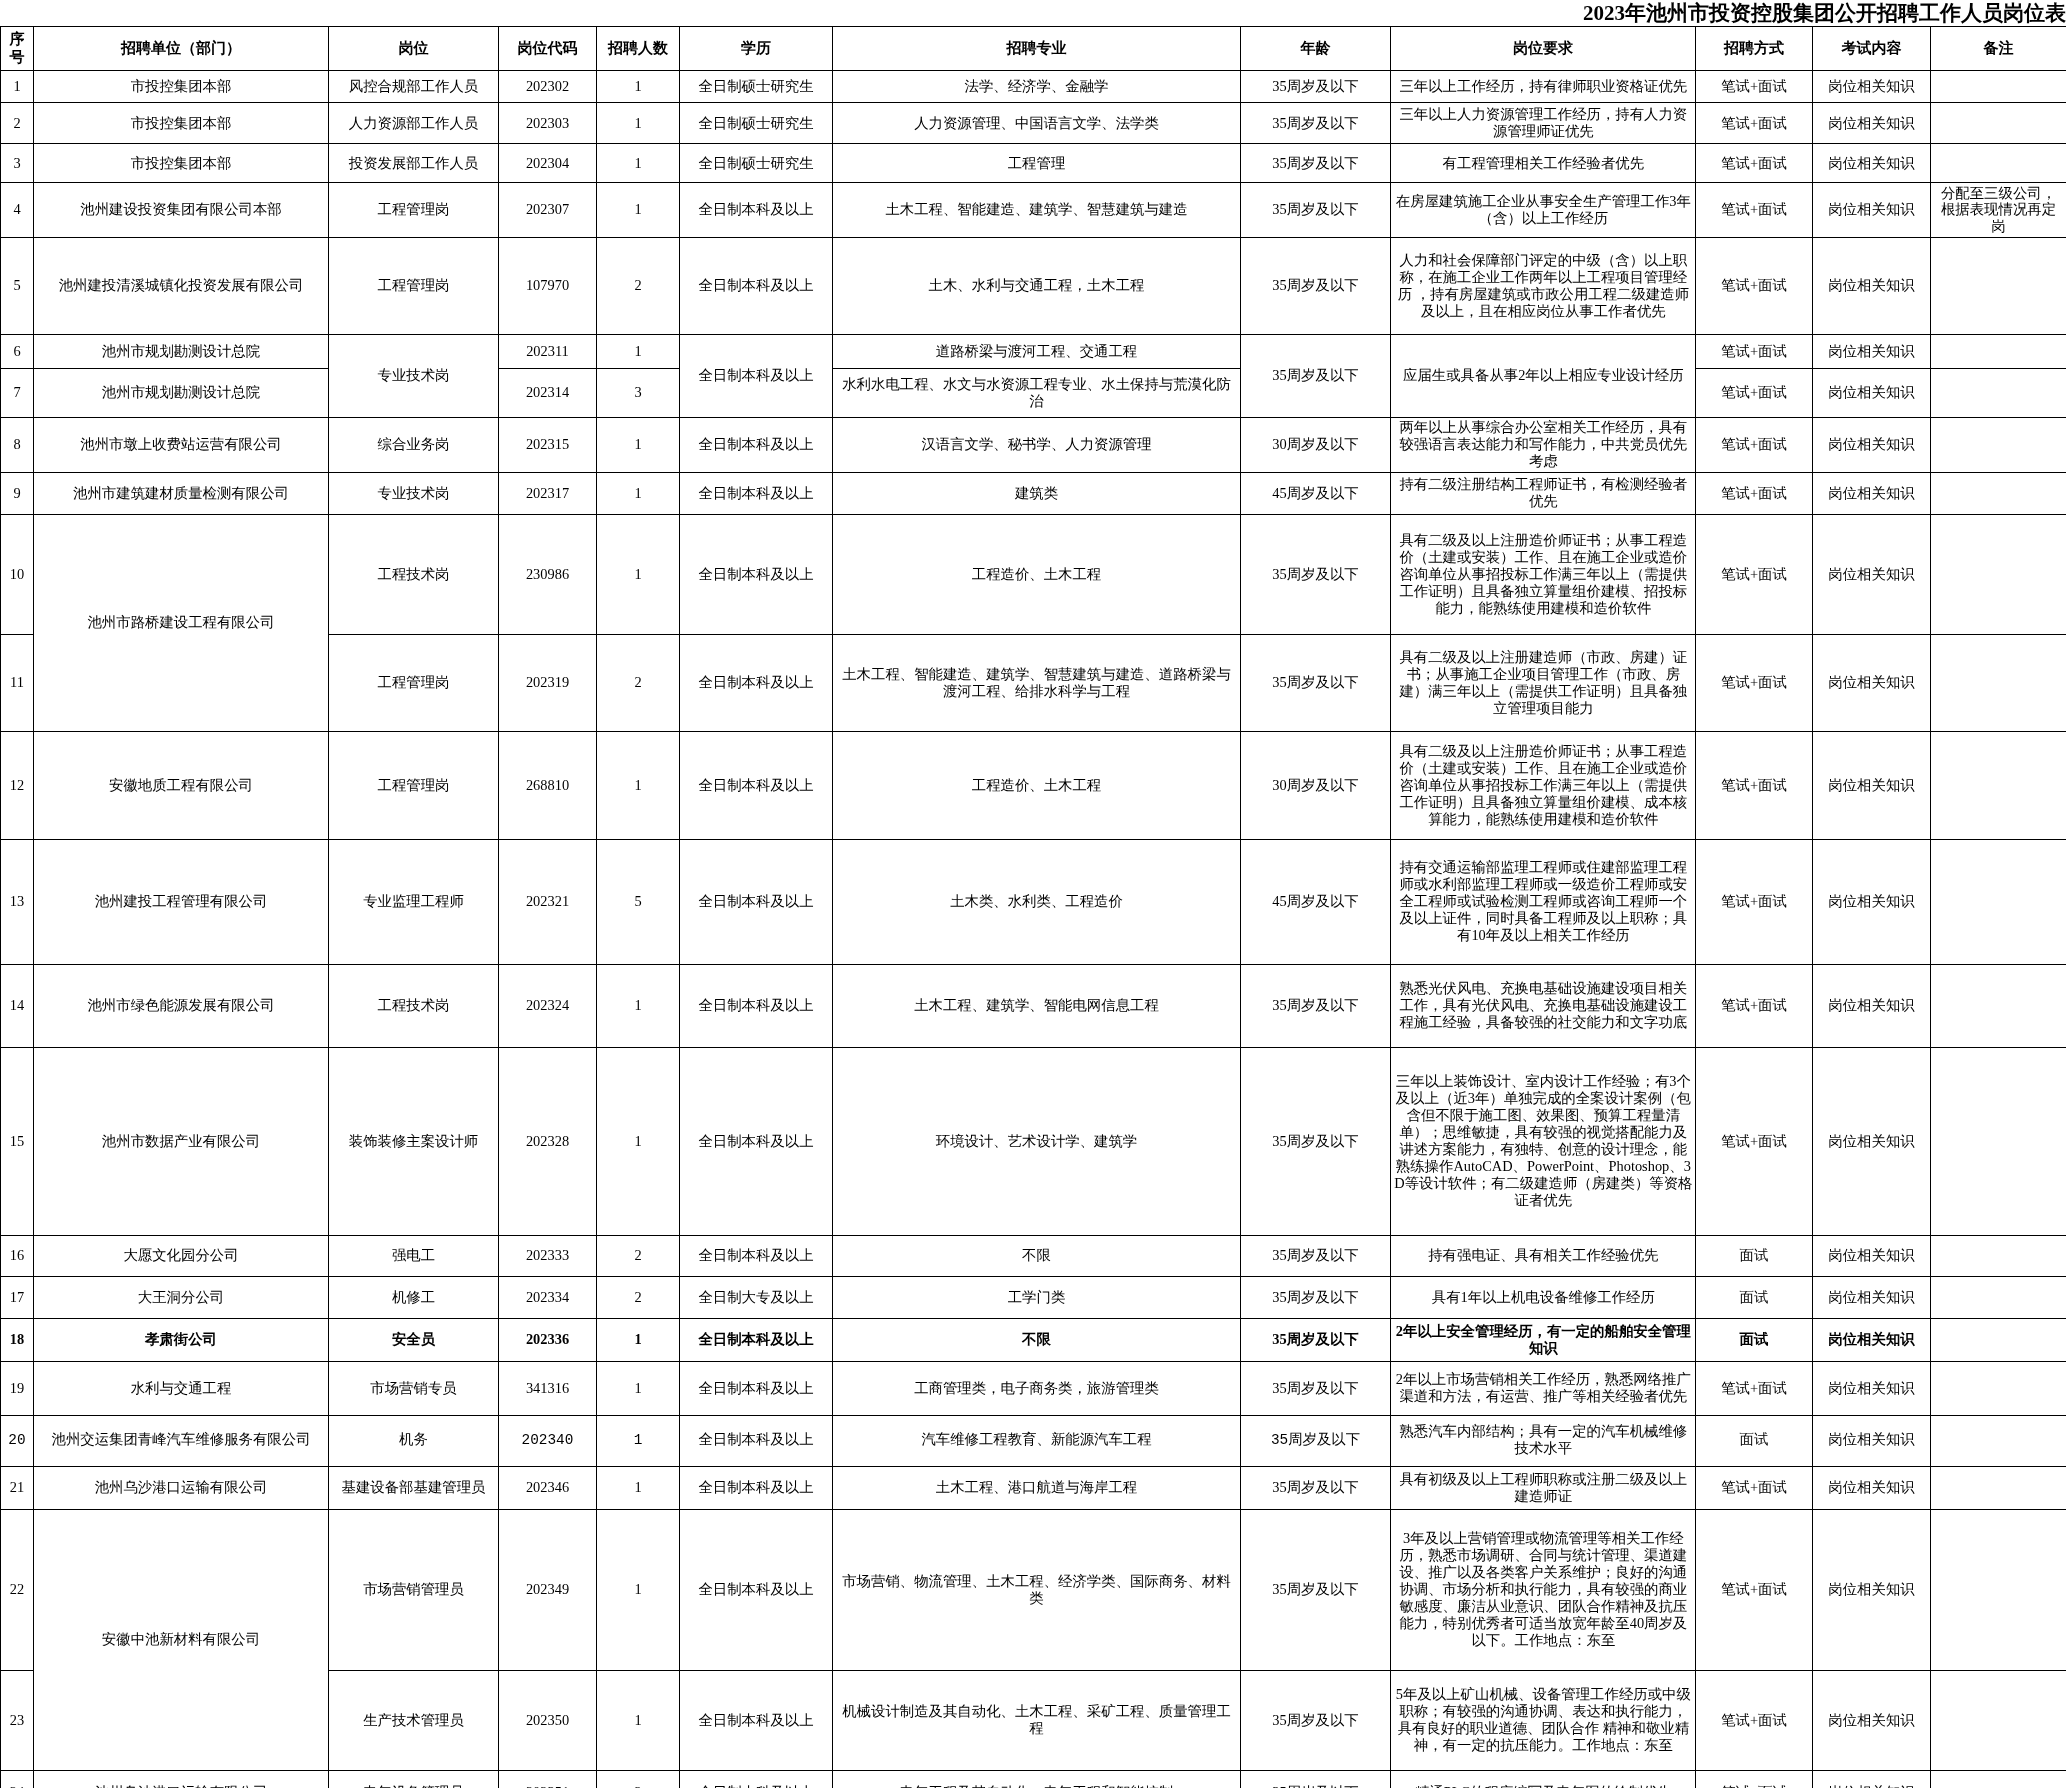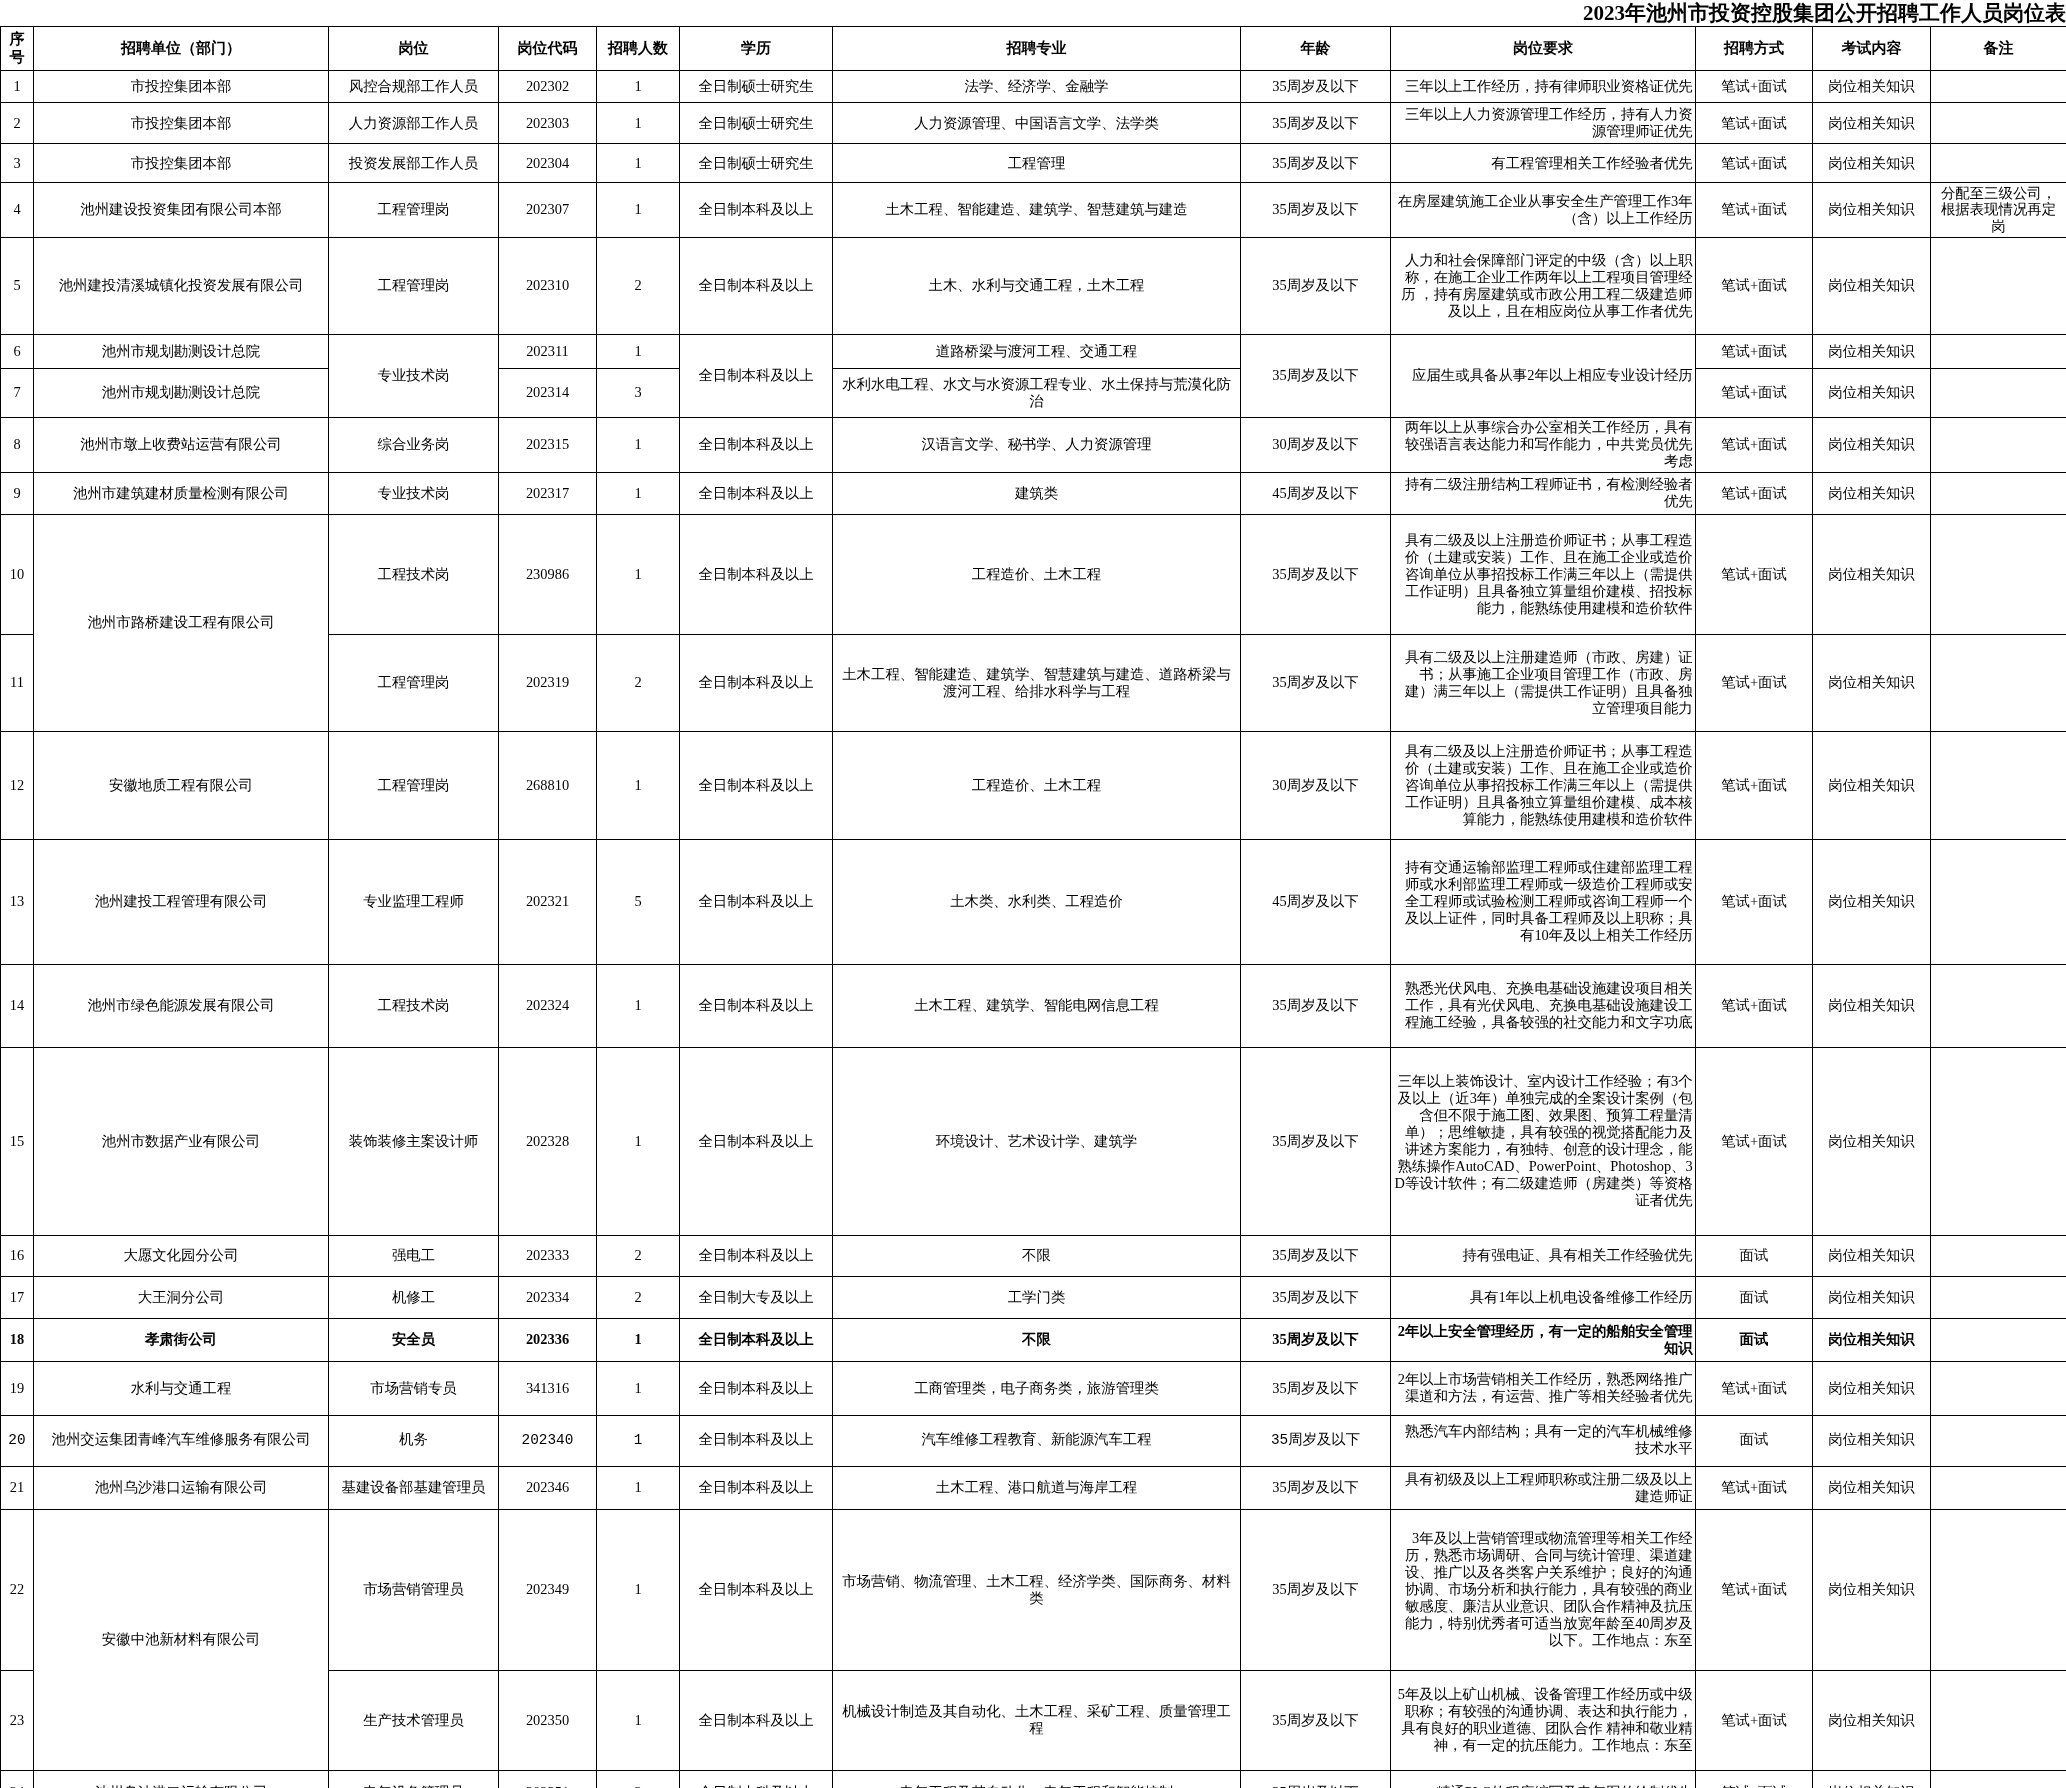--- a/index.html
+++ b/index.html
@@ -41,21 +41,21 @@
     overflow: hidden;
     word-break: break-all;
     box-sizing: border-box;
   }
   #positions-table th {
     font-weight: bold;
     font-size: 15px;
     height: 44px;
   }
   #positions-table td.left {
-    text-align: right;
+    text-align: center;
     padding-left: 3px;
     padding-right: 2.3px;
   }
 </style>
 </head>
 <body>
 
 <div id="page">
   <div id="doc-title">2023年池州市投资控股集团公开招聘工作人员岗位表</div>
   <table id="positions-table">
@@ -143,21 +143,21 @@
           <td>35周岁及以下</td>
           <td class="left">在房屋建筑施工企业从事安全生产管理工作3年（含）以上工作经历</td>
           <td>笔试+面试</td>
           <td>岗位相关知识</td>
           <td>分配至三级公司，根据表现情况再定岗</td>
         </tr>
         <tr style="height: 97px;">
           <td>5</td>
           <td>池州建投清溪城镇化投资发展有限公司</td>
           <td>工程管理岗</td>
-          <td>202310</td>
+          <td>107970</td>
           <td>2</td>
           <td>全日制本科及以上</td>
           <td>土木、水利与交通工程，土木工程</td>
           <td>35周岁及以下</td>
           <td class="left">人力和社会保障部门评定的中级（含）以上职称，在施工企业工作两年以上工程项目管理经历 ，持有房屋建筑或市政公用工程二级建造师及以上，且在相应岗位从事工作者优先</td>
           <td>笔试+面试</td>
           <td>岗位相关知识</td>
           <td></td>
         </tr>
         <tr style="height: 34px;">

